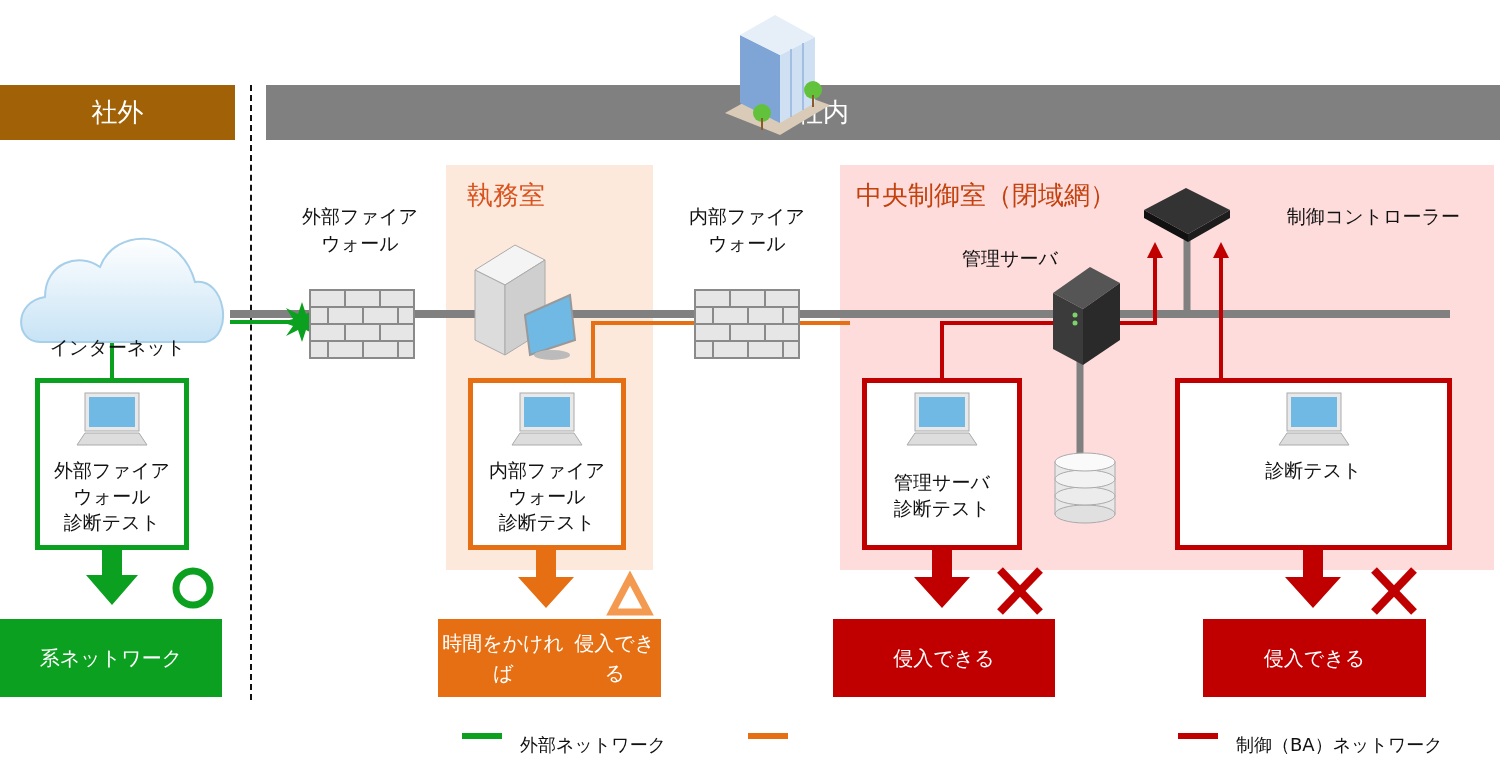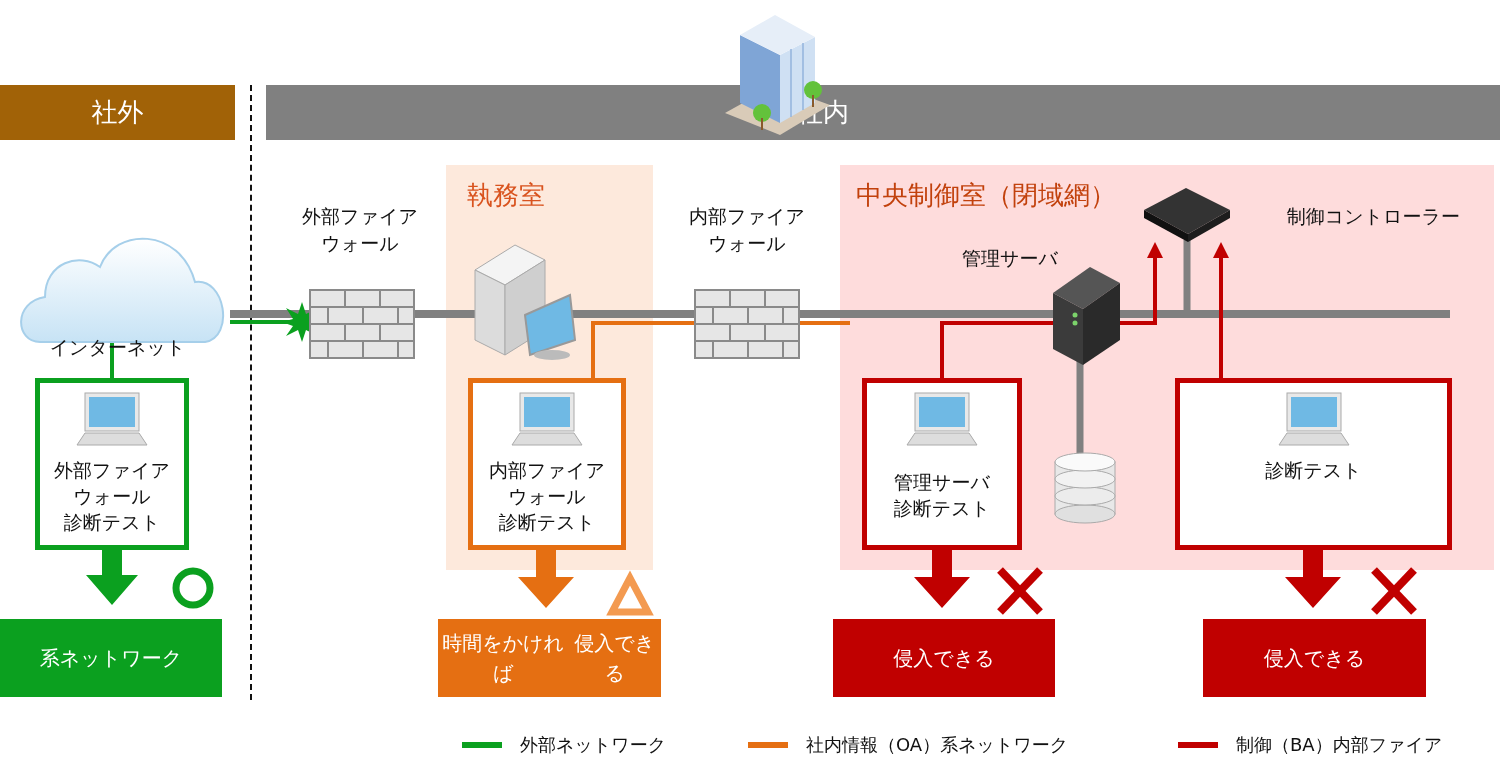--- a/index.html
+++ b/index.html
@@ -10,21 +10,21 @@
   .band-in span{position:relative;left:-60px;}
   .divider{position:absolute;left:250px;top:85px;height:615px;border-left:2px dashed #111;}
   .zone{position:absolute;}
   .zone-office{left:446px;top:165px;width:207px;height:405px;background:#fde9dc;}
   .zone-ctrl{left:840px;top:165px;width:654px;height:405px;background:#fedcdc;}
   .zone-title{position:absolute;font-size:26px;}
   .lbl{position:absolute;font-size:19px;text-align:center;line-height:27px;}
   .box{position:absolute;background:#fff;border:5px solid;box-sizing:border-box;display:flex;flex-direction:column;align-items:center;}
   .box .txt{font-size:19px;text-align:center;line-height:26px;margin-top:8px;}
   .result{position:absolute;color:#fff;font-size:20px;display:flex;align-items:center;justify-content:center;text-align:center;line-height:30px;}
-  .legend{position:absolute;top:733px;font-size:18px;display:flex;align-items:center;}
+  .legend{position:absolute;top:733px;font-size:18px;display:flex;}
   .legend .sw{display:inline-block;width:40px;height:6px;margin-right:18px;}
   svg{position:absolute;overflow:visible;}
 </style>
 </head>
 <body>
 
 <div class="band band-out">
     <span>社外</span>
   </div>
 <div class="band band-in">
@@ -234,18 +234,17 @@
 <div class="result" style="left:1203px;top:619px;width:223px;height:78px;background:#c00000;">
     <span>侵入できる</span>
   </div>
 
 <div class="legend" style="left:462px;">
     <span class="sw" style="background:#0ba01f;"></span>
     <span>外部ネットワーク</span>
   </div>
 <div class="legend" style="left:748px;">
     <span class="sw" style="background:#e56f12;"></span>
-    <span>社内情報（OA）系ネットワーク</span>
   </div>
 <div class="legend" style="left:1178px;">
     <span class="sw" style="background:#c00000;"></span>
-    <span>制御（BA）内部ファイア</span>
+    <span>制御（BA）ネットワーク</span>
   </div>
 
 </body></html>

